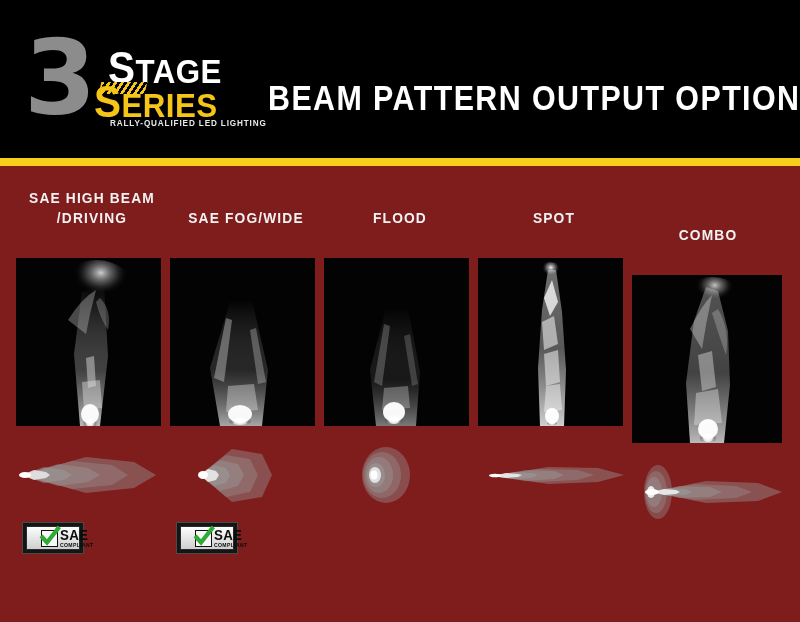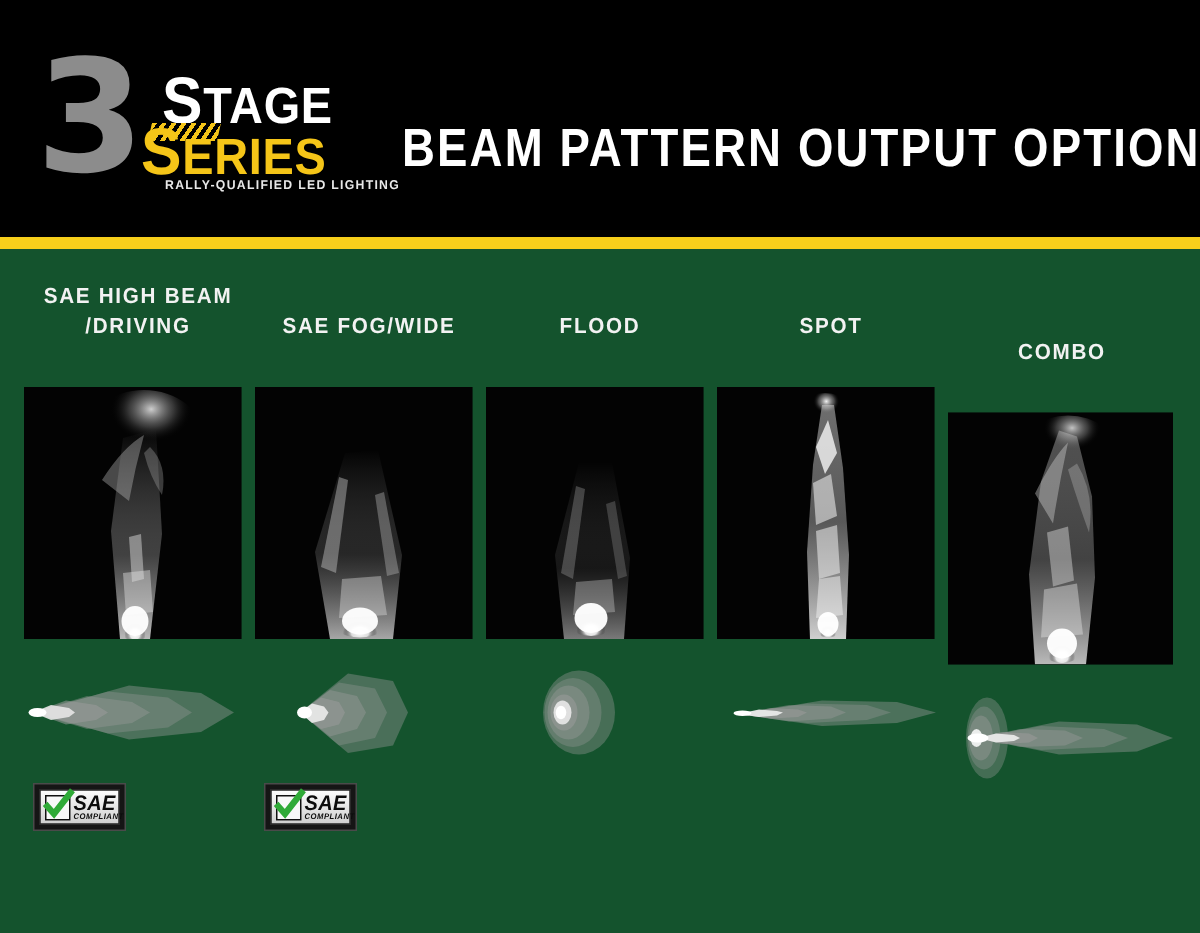--- a/index.html
+++ b/index.html
@@ -118,21 +118,21 @@
     height: 8px;
     background: #f7cf1b;
   }
 
   
   .content {
     position: absolute;
     left: 0; top: 166px;
     width: 800px;
     height: 456px;
-    background: #14532d;
+    background: #7f1d1d;
   }
 
   .columns {
     position: absolute;
     left: 16px;
     top: 0;
     width: 768px;
     height: 456px;
     display: flex;
     flex-direction: row;
@@ -201,22 +201,21 @@
     padding: 3px;
   }
   .badge-inner {
     width: 100%;
     height: 100%;
     background: linear-gradient(#fdfdfd, #cfcfcf);
     border: 1px solid #2a2a2a;
     box-sizing: border-box;
     display: flex;
     align-items: center;
-    padding-left: 3px;
-    font-style: italic;
+    padding-left: 14px;
   }
   .badge-check {
     width: 17px;
     height: 17px;
     border: 1.5px solid #111;
     box-sizing: border-box;
     background: #f8f8f8;
     position: relative;
     flex: 0 0 auto;
   }

